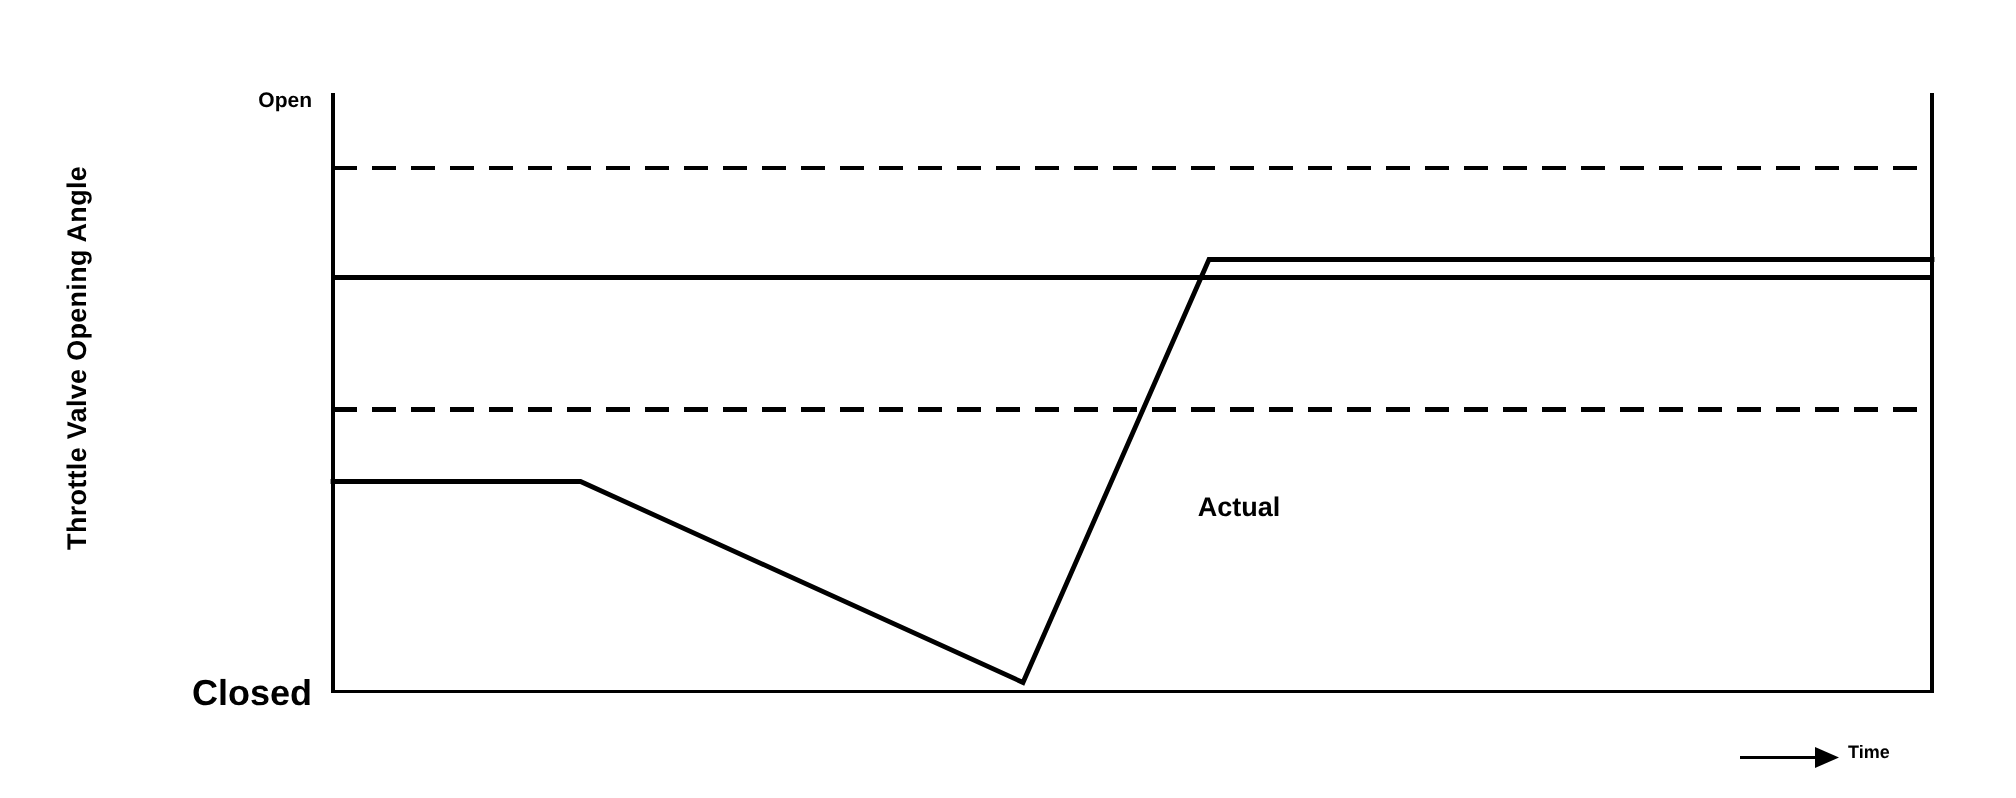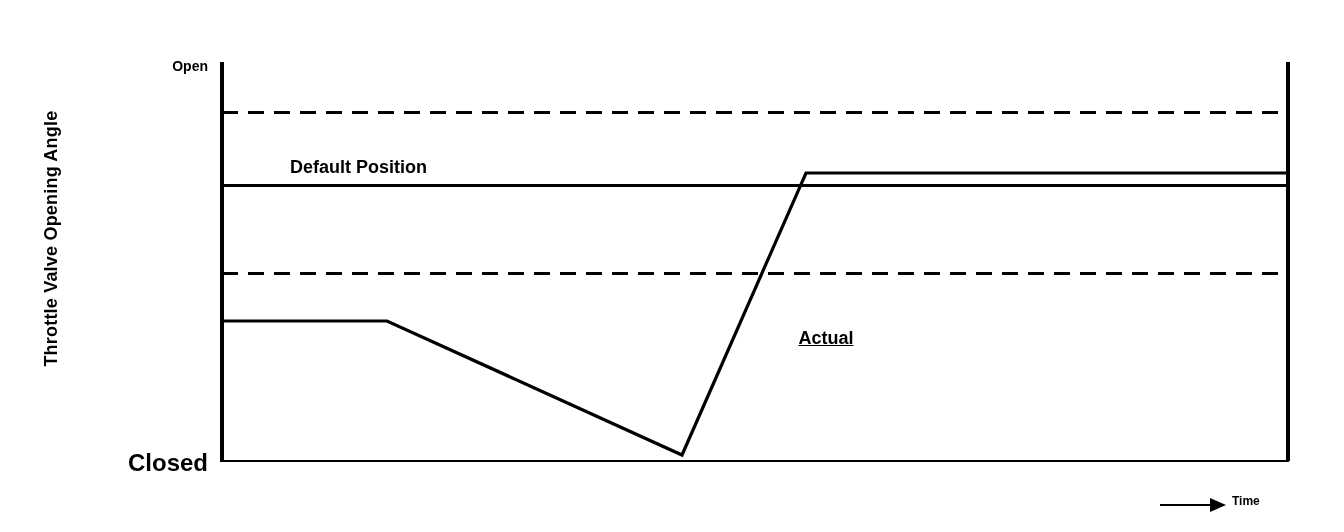--- a/index.html
+++ b/index.html
@@ -62,21 +62,20 @@
     left: 290px;
     top: 157px;
     font-size: 18px;
   }
   #actual-throttle-label {
     left: 726px;
     top: 328px;
     width: 200px;
     text-align: center;
     font-size: 18px;
-    text-decoration: underline;
   }
   #time-label {
     left: 1232px;
     top: 494px;
     font-size: 12px;
   }
 </style>
 </head>
 <body>
 
@@ -103,21 +102,20 @@
       <polygon points="1210,498 1226,505 1210,512" fill="#000000"></polygon>
     </g>
   </svg>
 
   <div class="lbl" id="ylabel">Throttle Valve Opening Angle</div>
 
   <div class="lbl" id="open-label">Open</div>
 
   <div class="lbl" id="closed-label">Closed</div>
 
-  <div class="lbl" id="default-position-label">Default Position</div>
 
   <div class="lbl" id="actual-throttle-label">
     <div>Actual</div>
   </div>
 
   <div class="lbl" id="time-label">Time</div>
 
 </div>
 
 </body></html>

